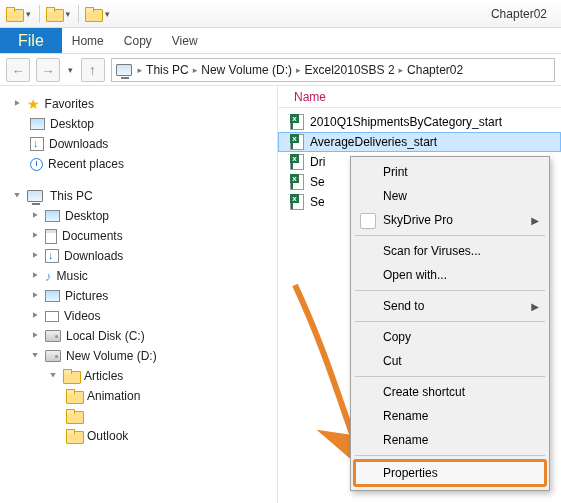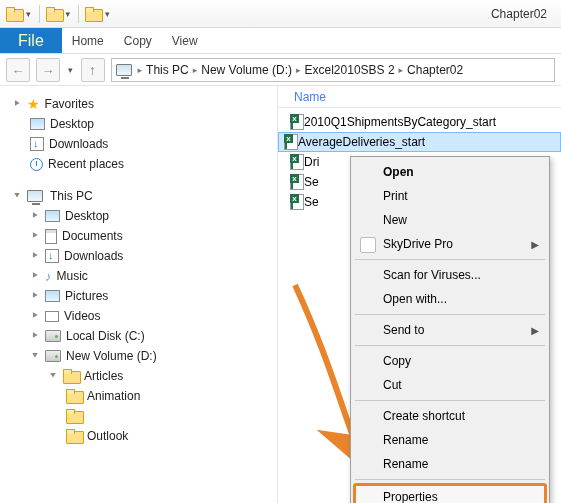--- a/index.html
+++ b/index.html
@@ -68,29 +68,29 @@
   .thispc-glyph::after{content:"";position:absolute;left:4px;top:12px;width:8px;height:2px;background:#7a7a7a;}
   
   .split { display:flex; height:calc(503px - 28px - 26px - 32px); }
   .tree {
     width:278px; border-right:1px solid #e5e5e5; padding:8px 6px 6px 8px;
     overflow:hidden; background:#fff;
   }
   .list { flex:1; background:#fff; position:relative; }
   .list-header {
     height:22px; border-bottom:1px solid #e6e6e6; display:flex; align-items:center;
-    padding-left:16px; color:#3b82f6; font-size:12px;
+    padding-left:16px; color:#be185d; font-size:12px;
   }
   .list-body { padding-top:4px; }
   .row {
-    height:20px; display:flex; align-items:center; padding-left:12px;
+    height:20px; display:flex; align-items:center; gap:6px; padding-left:12px;
     white-space:nowrap;
   }
   .row.hovered {
-    background:#cde8ff; border:1px solid #7abdff; height:20px; padding-left:5px;
+    background:#cde8ff; border:1px solid #7abdff; height:20px; padding-left:11px;
   }
   .excel-glyph {
     width:14px;height:16px;border:1px solid #9a9a9a;background:#fff;position:relative;
     box-shadow:inset 2px 0 0 #1f7246;
   }
   .excel-glyph::before{content:"x";position:absolute;left:-1px;top:-1px;width:9px;height:9px;
     background:#1f7246;color:#fff;font-size:8px;line-height:9px;text-align:center;font-weight:bold;}
   
   .tnode { display:flex; align-items:center; height:20px; gap:5px; color:#222; }
   .tindent0{padding-left:4px}.tindent1{padding-left:22px}.tindent2{padding-left:40px}.tindent3{padding-left:58px}
@@ -287,21 +287,20 @@
         </div>
       <div class="row">
           <span class="excel-glyph"></span>
           <span>Se</span>
         </div>
     </div>
   </div>
 </div>
 
 <div class="ctxmenu">
-  <div class="mi bold">Open</div>
   <div class="mi">Print</div>
   <div class="mi">New</div>
   <div class="mi iconed">
       <span>SkyDrive Pro</span>
       <span class="sub">▶</span>
     </div>
   <div class="msep"></div>
   <div class="mi">Scan for Viruses...</div>
   <div class="mi">Open with...</div>
   <div class="msep"></div>

